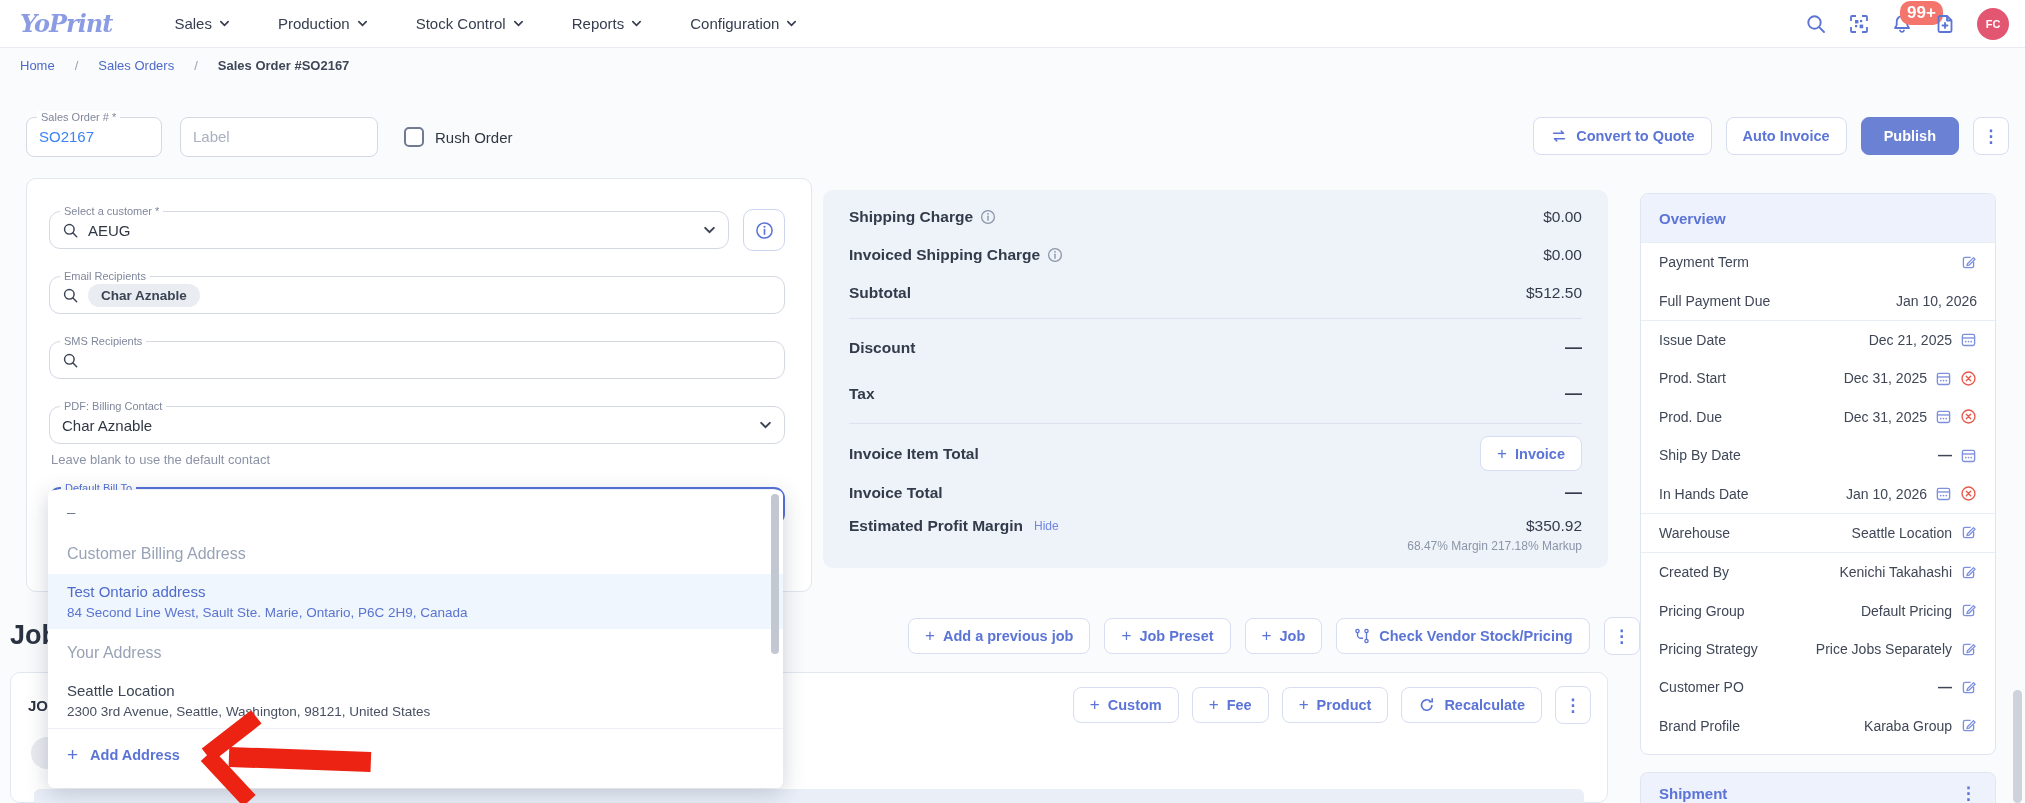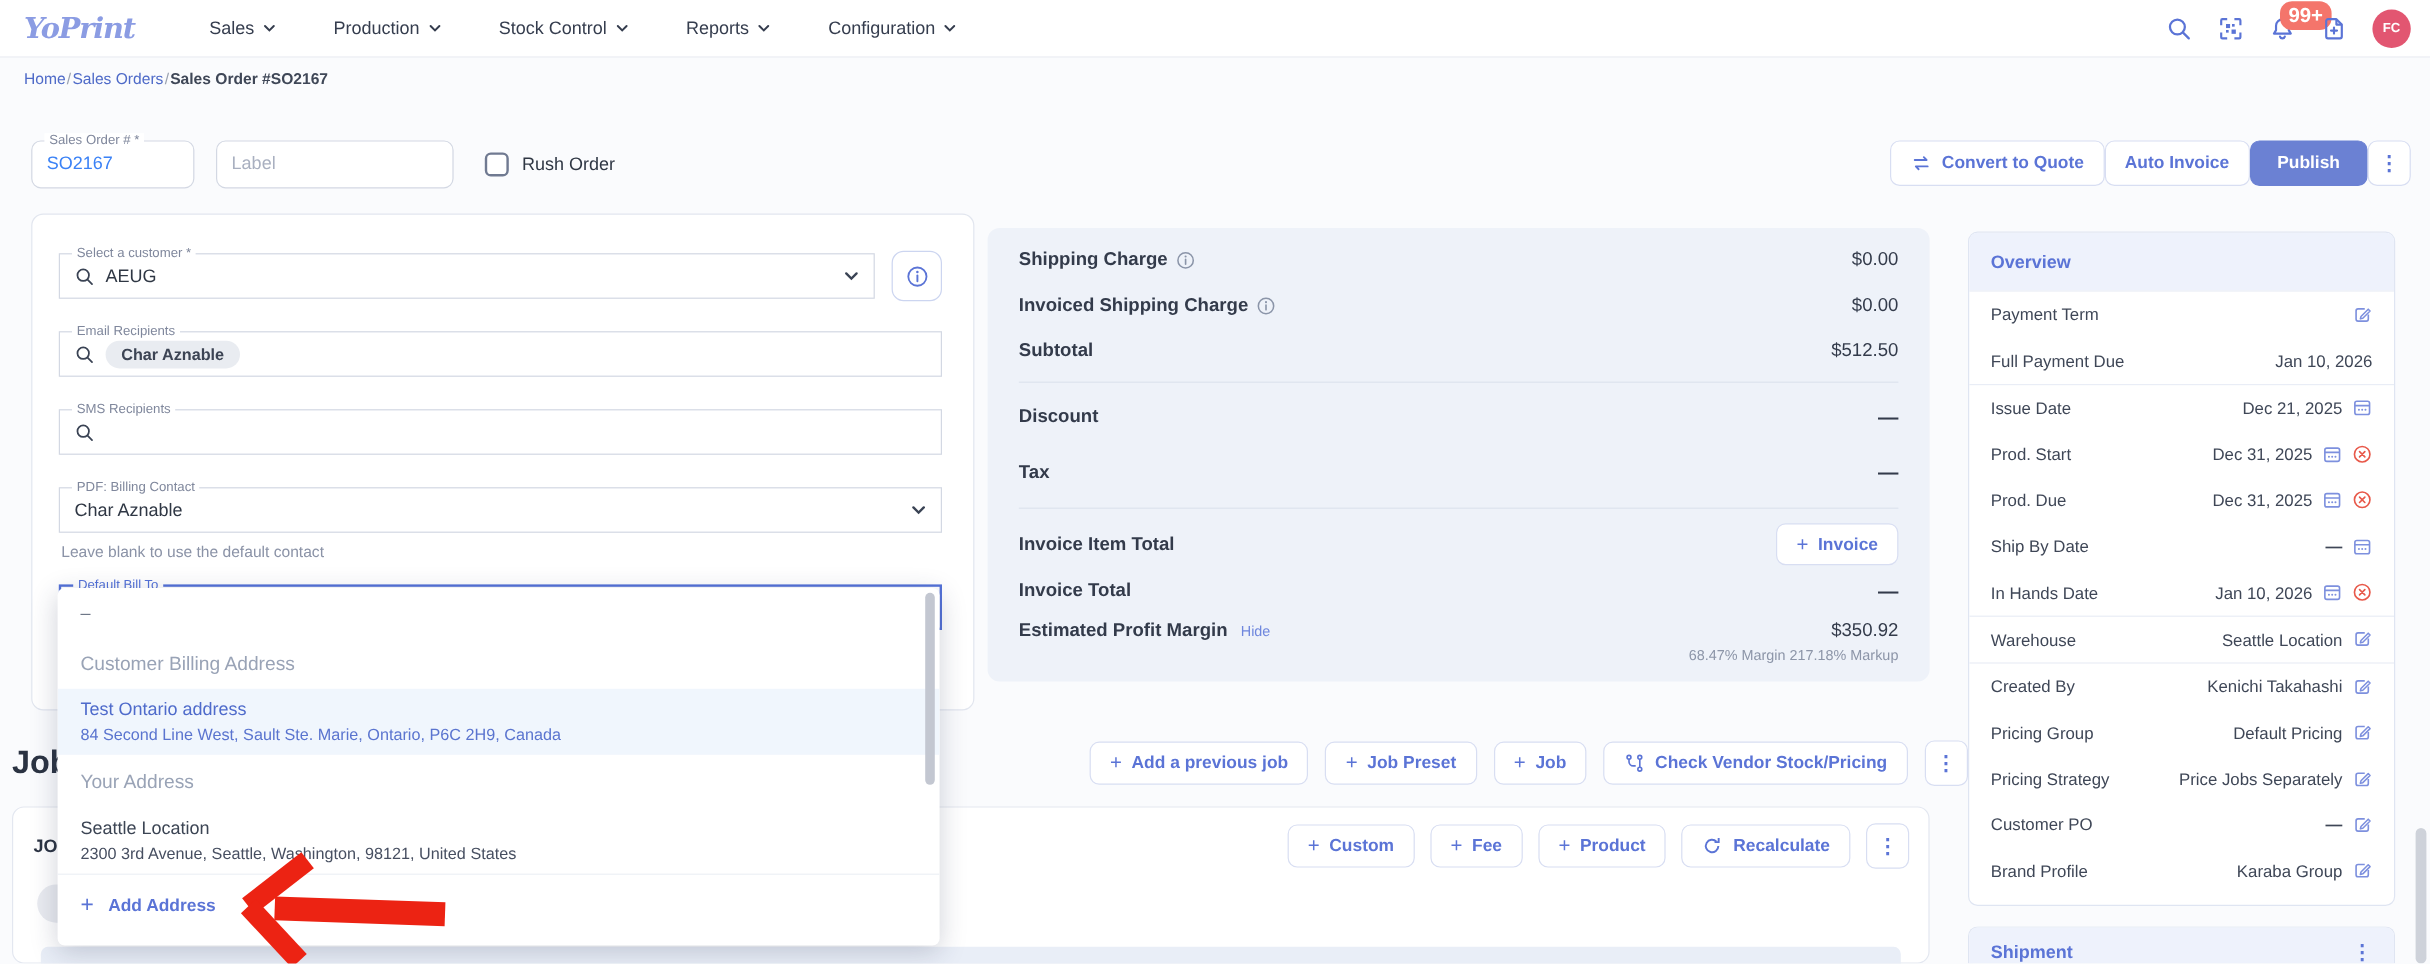--- a/index.html
+++ b/index.html
@@ -14,42 +14,42 @@
   .nav-item { display:flex; align-items:center; gap:7px; font-size:15px; color:#353d4e; cursor:pointer; }
   .chev { width:11px; height:11px; stroke:#3c4454; stroke-width:2; fill:none; }
   .top-icons { position:absolute; right:16px; top:0; height:48px; display:flex; align-items:center; gap:21px; }
   .tico { width:22px; height:22px; color:#5b74d6; position:relative; cursor:pointer; }
   .tico svg { width:22px; height:22px; }
   .bell-wrap { position:relative; }
   .badge { position:absolute; left:9px; top:-12px; background:#f4756b; color:#fff; font-size:17px; font-weight:bold; padding:2px 7px; border-radius:10px; }
   .avatar { width:32px; height:32px; border-radius:50%; background:#e25671; color:#fff; font-size:11px; font-weight:bold; display:flex; align-items:center; justify-content:center; cursor:pointer; }
 
   
-  .crumbs { position:absolute; left:20px; top:58px; font-size:13px; color:#9aa1b0; display:flex; gap:1px; z-index:4; }
+  .crumbs { position:absolute; left:20px; top:58px; font-size:13px; color:#9aa1b0; display:flex; gap:20px; z-index:4; }
   .crumb-link { color:#4e6ac8; cursor:pointer; }
   .crumb-cur { color:#3f4757; font-weight:bold; }
 
   
   .field { position:absolute; background:#fff; border:1px solid #d3d8e3; border-radius:8px; }
   .f-label { position:absolute; top:-7px; left:10px; background:#fff; padding:0 4px; font-size:11px; color:#7f879c; white-space:nowrap; }
   .f-val { font-size:15px; color:#3b82f6; padding:0 12px; line-height:38px; white-space:nowrap; overflow:hidden; }
   .placeholder { color:#a9b0c0; }
   .rush { position:absolute; left:404px; top:127px; display:flex; align-items:center; gap:11px; }
   .cbx { width:20px; height:20px; border:2px solid #707a91; border-radius:5px; background:#fff; cursor:pointer; }
   .rush-lb { font-size:15px; color:#2f3744; }
-  .hdr-btns { position:absolute; right:16px; top:117px; display:flex; align-items:center; }
+  .hdr-btns { position:absolute; right:16px; top:117px; display:flex; gap:14px; align-items:center; }
   .btn { display:flex; align-items:center; gap:8px; height:38px; padding:0 16px; border-radius:8px; border:1px solid #d8def2; background:#fff; color:#5b74d6; font-size:14.5px; font-weight:bold; cursor:pointer; white-space:nowrap; }
   .btn.primary { background:#6b81d3; border-color:#6b81d3; color:#fff; padding:0 22px; }
   .btn.icononly { width:36px; padding:0; justify-content:center; font-size:18px; letter-spacing:0; }
   .dots { font-size:17px; font-weight:bold; color:#5b74d6; line-height:1; }
 
   
   .card-left { position:absolute; left:26px; top:178px; width:786px; height:414px; background:#fff; border:1px solid #e2e6ef; border-radius:10px; padding:32px 26px 0 22px; z-index:2; }
   .frow { position:relative; margin-bottom:27px; }
-  .inp { position:relative; background:#fff; border:1px solid #d3d8e3; border-radius:0; height:38px; display:flex; align-items:center; padding:0 12px; }
+  .inp { position:relative; background:#fff; border:1px solid #d3d8e3; border-radius:11px; height:38px; display:flex; align-items:center; padding:0 12px; }
   .inp.focused { border:2px solid #5472d8; }
   .srch { width:17px; height:17px; stroke:#5a6375; stroke-width:1.8; fill:none; margin-right:9px; flex:none; }
   .inp-val { font-size:15px; color:#2f3744; }
   .chip { background:#e9ecf1; border-radius:14px; padding:4px 13px; font-size:13.5px; font-weight:bold; color:#3c4454; }
   .chev-end { position:absolute; right:12px; top:50%; transform:translateY(-50%); }
   .info-btn { position:absolute; right:0; top:-2px; width:42px; height:42px; border:1px solid #ccd5f0; border-radius:10px; display:flex; align-items:center; justify-content:center; color:#5b74d6; background:#fff; cursor:pointer; }
   .helper { font-size:13px; color:#8b93a7; margin:-19px 0 20px 2px; }
 
   
   .dropdown { position:absolute; left:48px; top:490px; width:735px; height:298px; background:#fff; border-radius:6px; box-shadow:0 5px 22px rgba(40,50,80,.22); z-index:30; overflow:hidden; }

